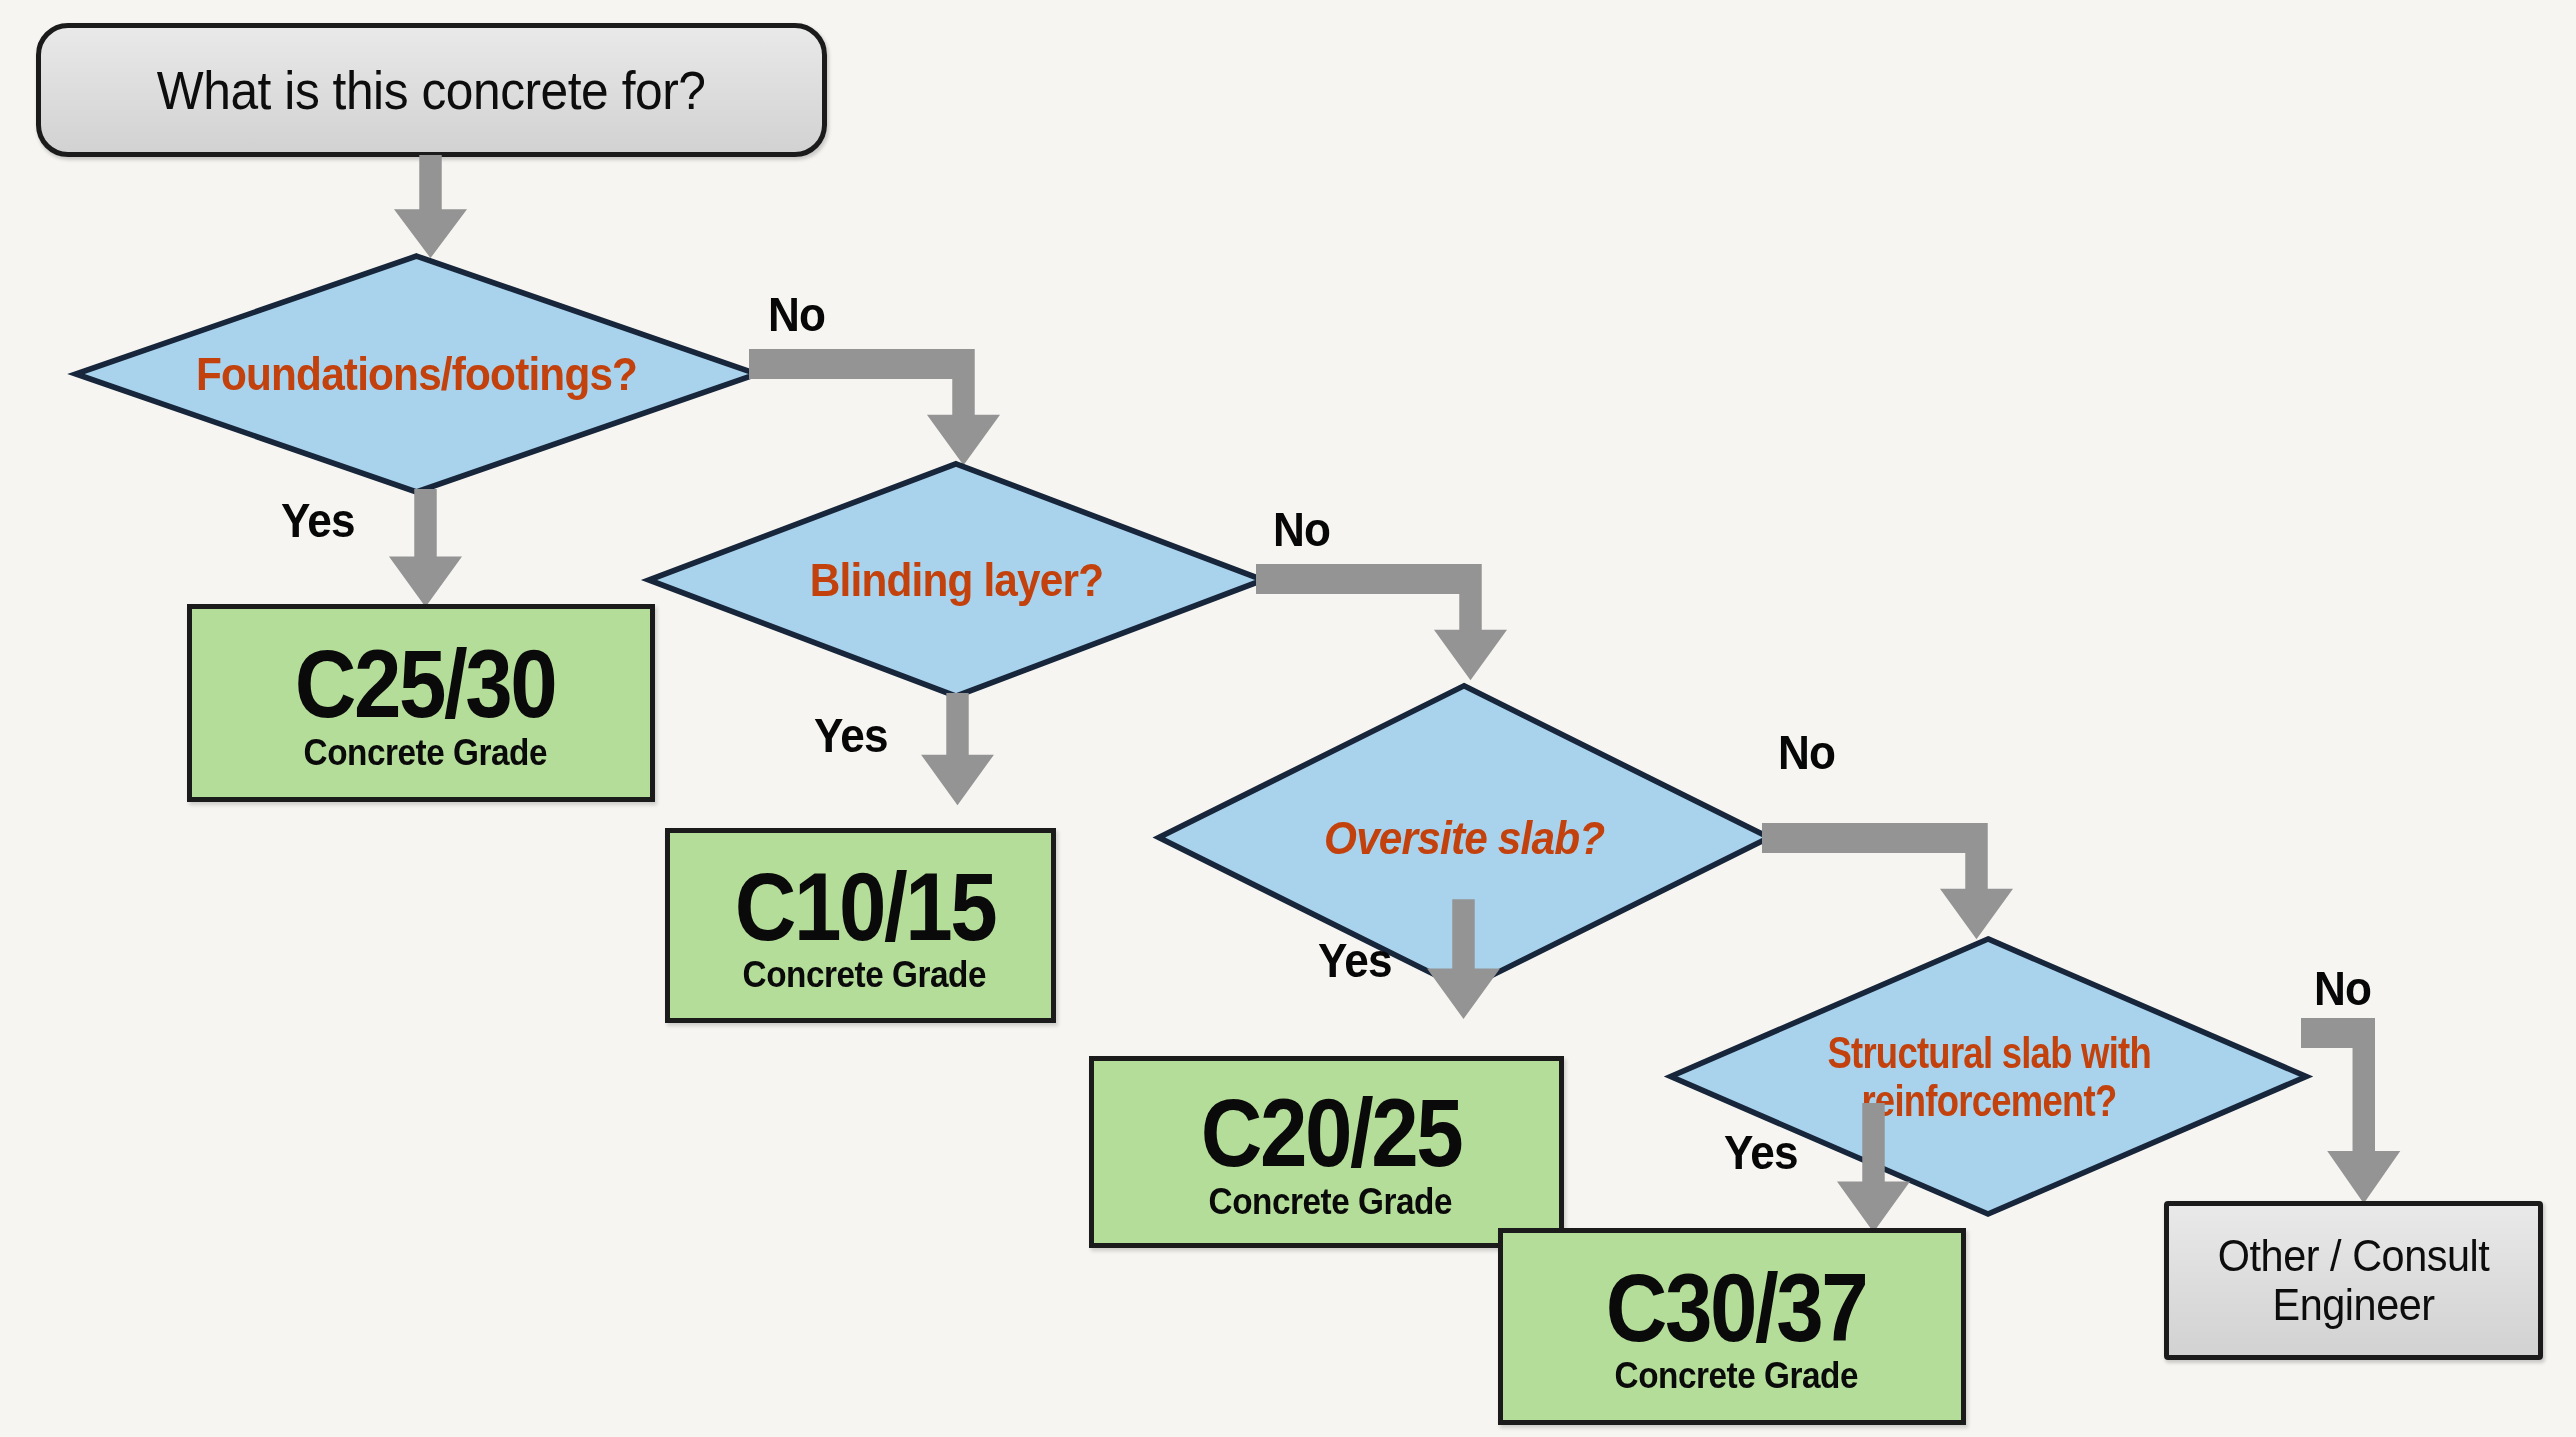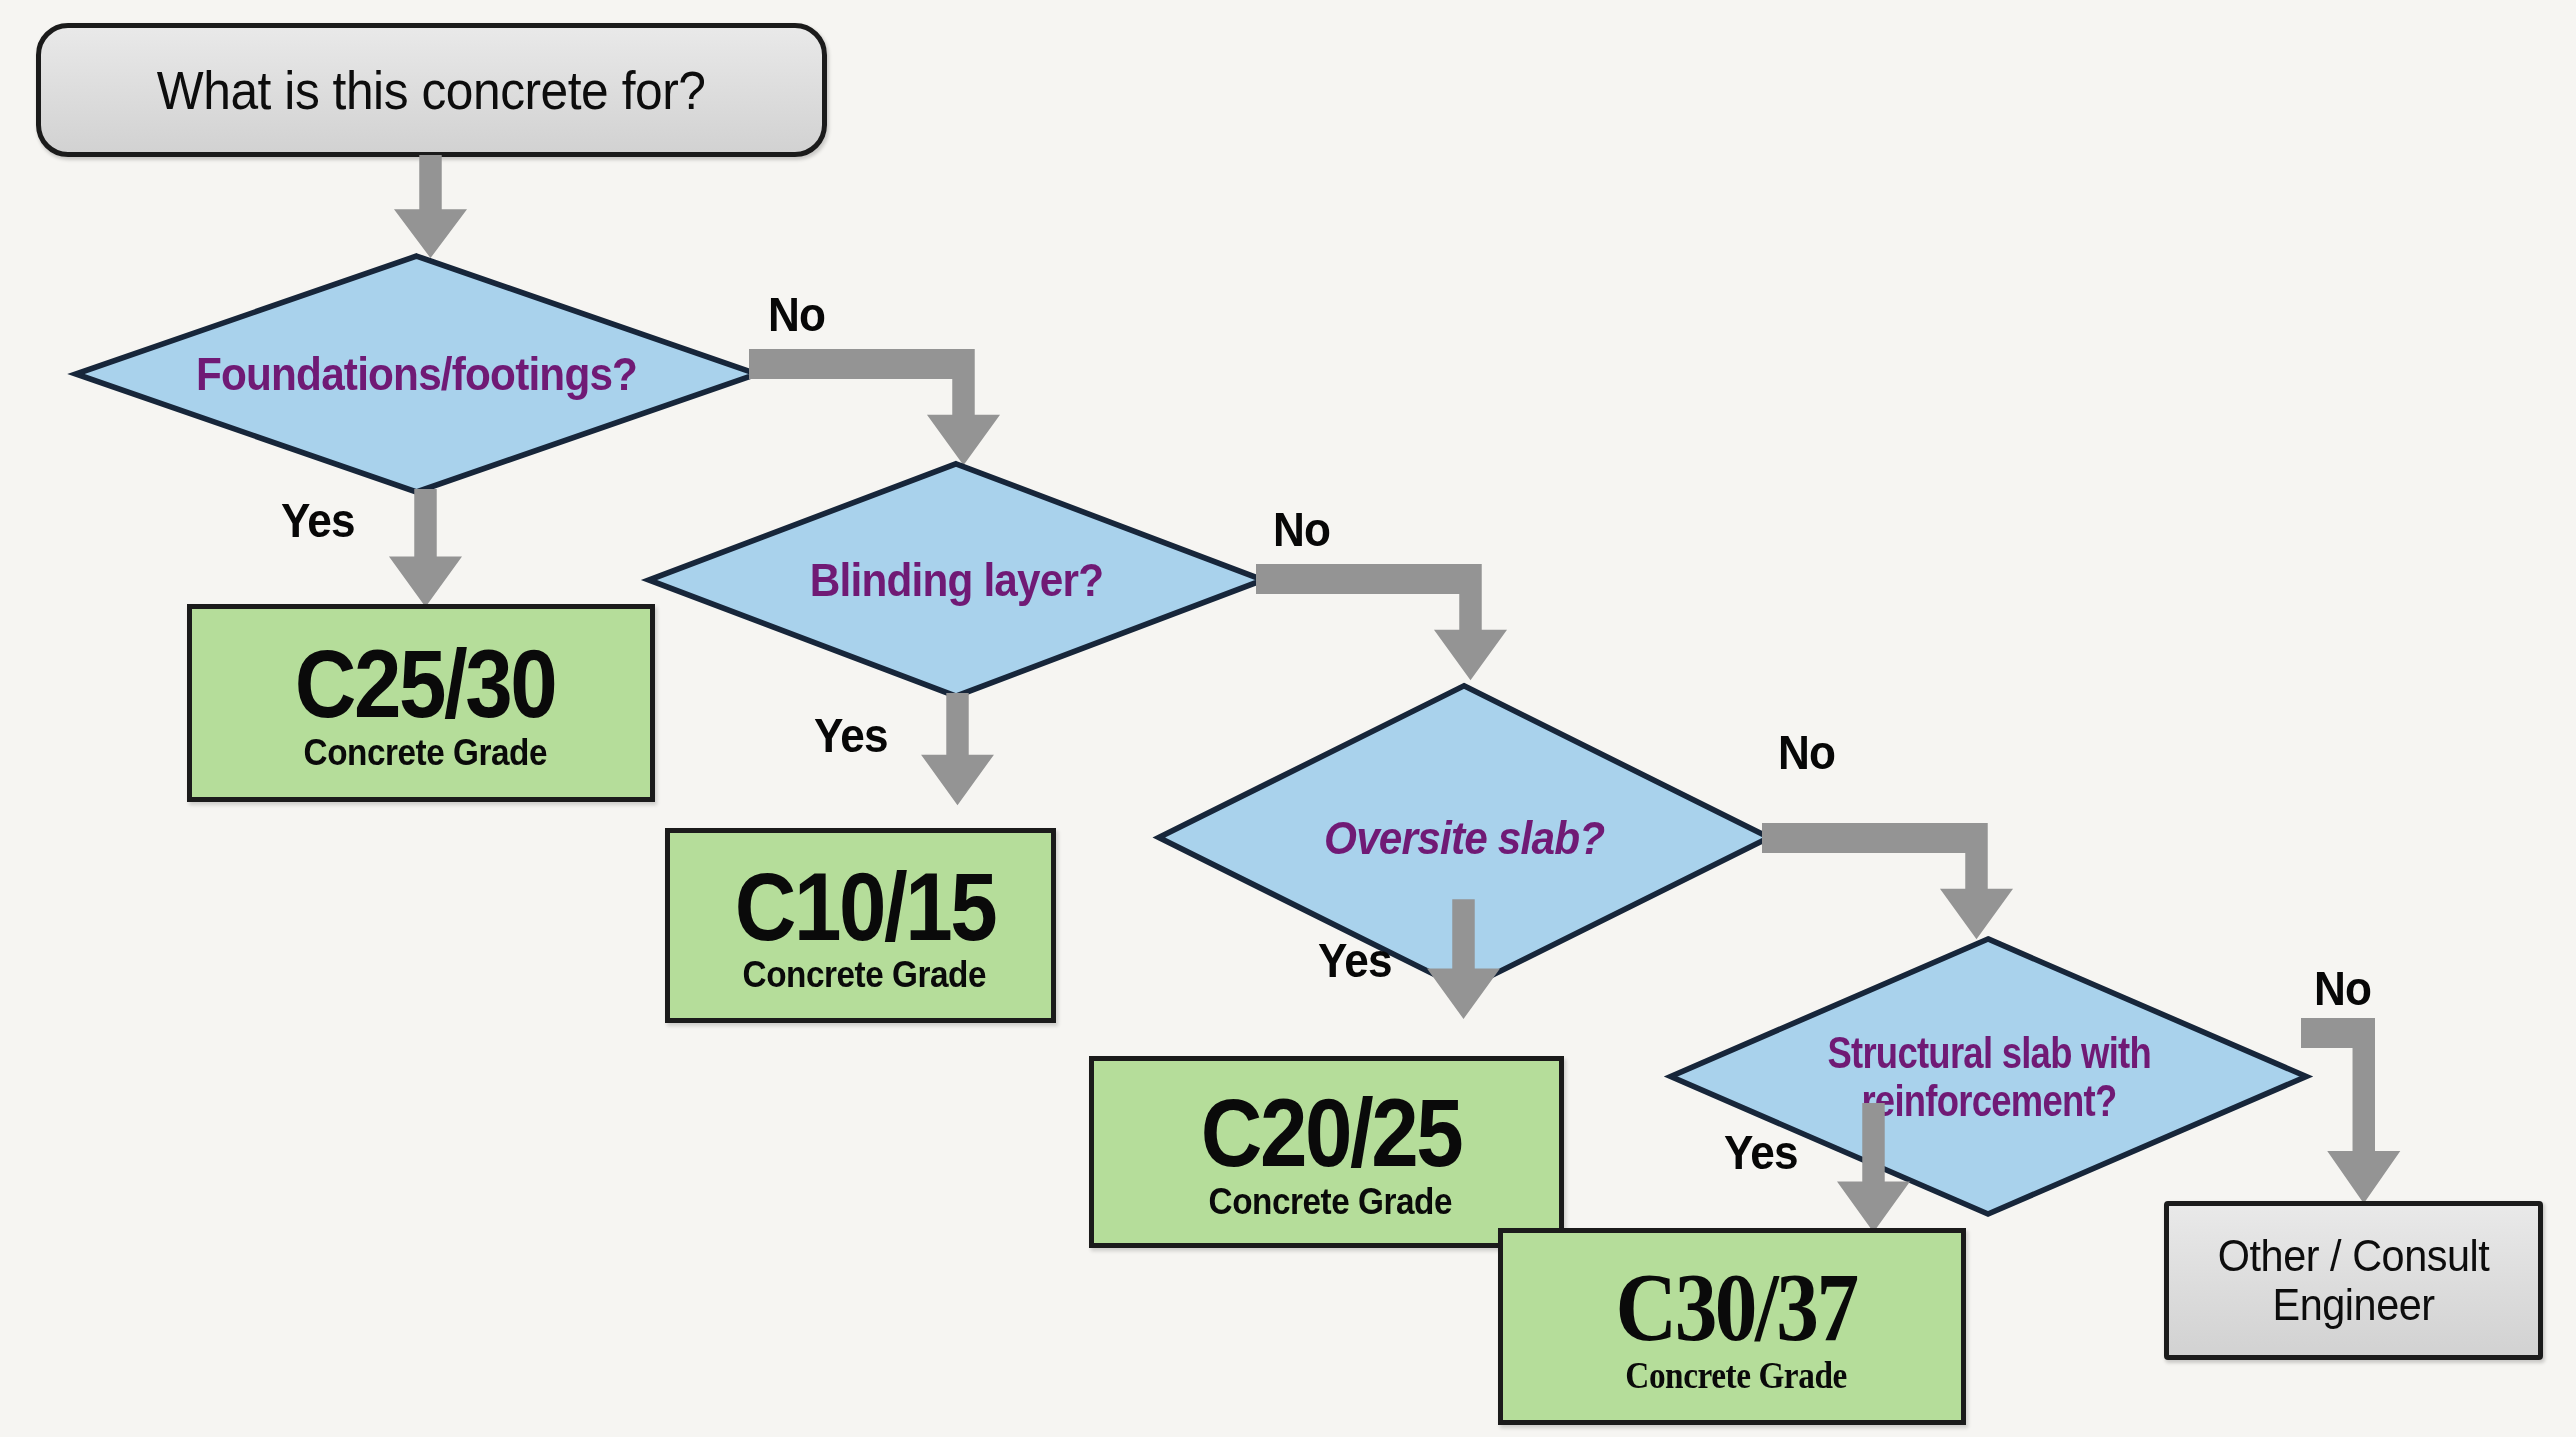--- a/index.html
+++ b/index.html
@@ -80,21 +80,21 @@
   .diamond-label {
     position: absolute;
     left: 0;
     top: 0;
     width: 100%;
     height: 100%;
     display: flex;
     align-items: center;
     justify-content: center;
     text-align: center;
-    color: #701a75;
+    color: #c2410c;
     font-weight: bold;
     line-height: 1.05;
     letter-spacing: -0.9px;
     pointer-events: none;
   }
   .diamond-label span {
     transform: scaleX(0.9);
     display: inline-block;
     padding: 0 7.5px;
   }
@@ -245,21 +245,21 @@
   </div>
 
   <div class="edge-label" style="left:2314px; top:964px;">No</div>
 
   <div class="conn" style="left:2301px; top:1018px; width:281px; height:192px;">
     <svg width="281" height="192" viewBox="0 0 300 205">
       <path d="M 0 0 L 79 0 L 79 142 L 106 142 L 67 198 L 28 142 L 55 142 L 55 32 L 0 32 Z" fill="#949494"></path>
     </svg>
   </div>
 
-  <div class="result-box" style="left:1498px; top:1228px; width:468px; height:197px;font-family:Liberation Serif, serif;">
+  <div class="result-box" style="left:1498px; top:1228px; width:468px; height:197px;">
     <div class="result-grade">C30/37</div>
     <div class="result-caption">Concrete Grade</div>
   </div>
 
   <div class="term-box" style="left:2164px; top:1201px; width:379px; height:159px; font-size:45px; border-radius:4px;">
     <div class="term-text">
       <span>Other / Consult</span><br>
       <span>Engineer</span>
     </div>
   </div>

